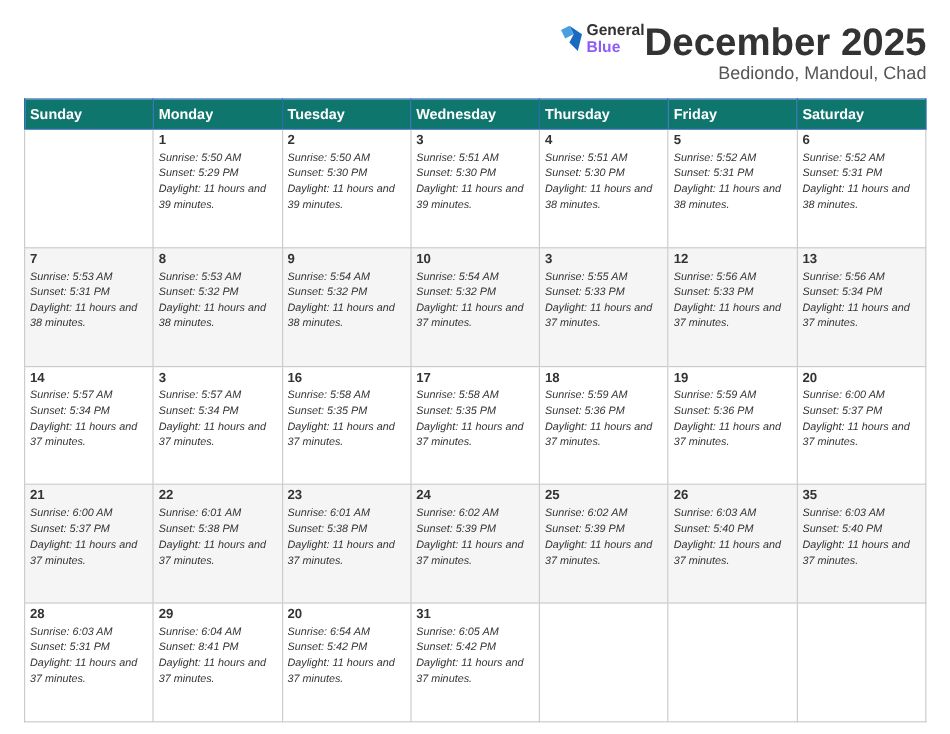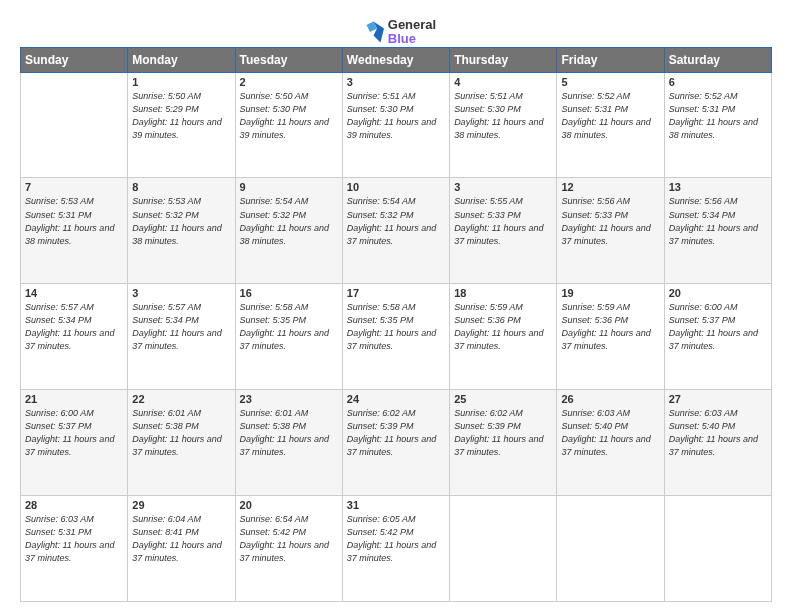--- a/index.html
+++ b/index.html
@@ -12,23 +12,23 @@
     }
     .page {
       width: 792px;
       height: 612px;
       padding: 18px 20px 10px 20px;
       display: flex;
       flex-direction: column;
     }
     .header {
       display: flex;
-      justify-content: center;
+      justify-content: flex-end;
       align-items: flex-start;
-      margin-bottom: 0;
+      margin-bottom: 12px;
     }
     .logo {
       display: flex;
       align-items: center;
       gap: 4px;
     }
     .logo-text {
       display: flex;
       flex-direction: column;
       font-size: 13px;
@@ -56,21 +56,21 @@
       font-weight: normal;
     }
     .calendar {
       flex: 1;
       border: 1px solid #ccc;
       border-collapse: collapse;
       width: 100%;
       table-layout: fixed;
     }
     .calendar thead tr th {
-      background-color: #737373;
+      background-color: #0f766e;
       color: #fff;
       font-size: 12px;
       font-weight: bold;
       padding: 5px 4px;
       text-align: left;
       border: 1px solid #2a6aaf;
     }
     .calendar tbody tr td {
       vertical-align: top;
       border: 1px solid #ccc;
@@ -109,20 +109,24 @@
     <div class="logo">
       <svg class="logo-icon" viewBox="0 0 32 32">
         <polygon points="20,4 32,12 28,28 20,20 24,12" fill="#1a6bbf"></polygon>
         <polygon points="20,4 24,12 16,16 12,8" fill="#4a9fe0"></polygon>
       </svg>
       <div class="logo-text">
         <span class="general">General</span>
         <span class="blue">Blue</span>
       </div>
     </div>
+    <div class="title-block">
+      <h1>December 2025</h1>
+      <h2>Bediondo, Mandoul, Chad</h2>
+    </div>
   </div>
 
   <table class="calendar">
     <thead>
       <tr>
       <th>Sunday</th>
           <th>Monday</th>
           <th>Tuesday</th>
           <th>Wednesday</th>
           <th>Thursday</th>
@@ -315,21 +319,21 @@
 and 37 minutes.</div>
           </td>
           <td>
             <span class="day-num">26</span>
             <div class="day-info">Sunrise: 6:03 AM
 Sunset: 5:40 PM
 Daylight: 11 hours
 and 37 minutes.</div>
           </td>
           <td>
-            <span class="day-num">27</span>
+            <span class="day-num">35</span>
             <div class="day-info">Sunrise: 6:03 AM
 Sunset: 5:40 PM
 Daylight: 11 hours
 and 37 minutes.</div>
           </td>
         </tr>
         <tr>
           <td>
             <span class="day-num">28</span>
             <div class="day-info">Sunrise: 6:03 AM

